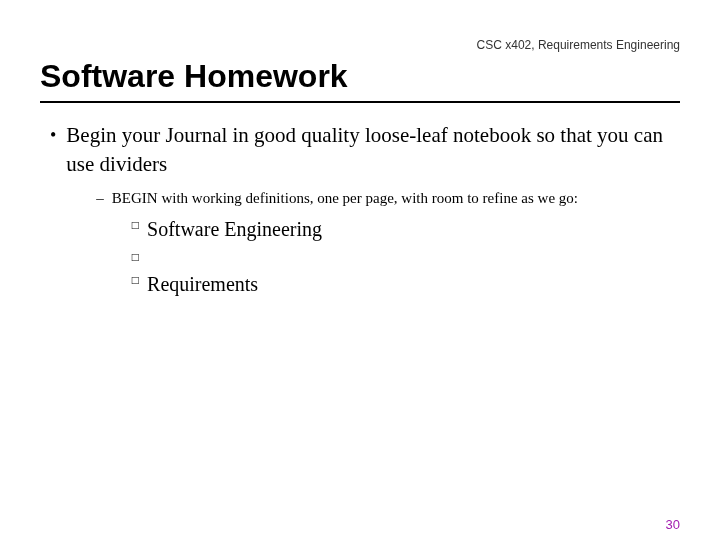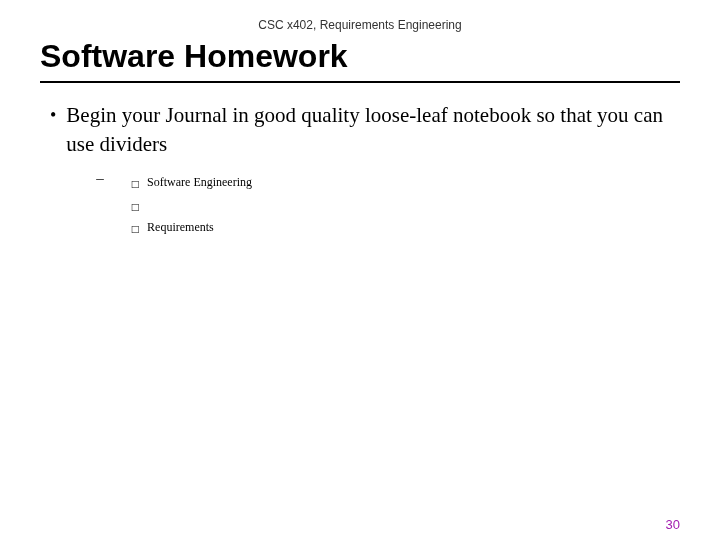--- a/index.html
+++ b/index.html
@@ -20,22 +20,23 @@
 
     .slide {
       width: 720px;
       height: 540px;
       padding: 18px 40px 18px 40px;
       position: relative;
     }
 
     .header-line {
       display: flex;
-      justify-content: center;
+      justify-content: flex-end;
       margin-bottom: 6px;
+      margin-top: 20px;
     }
 
     .course-title {
       font-size: 12px;
       color: #333333;
       font-family: Arial, sans-serif;
     }
 
     .slide-title {
       font-size: 32px;
@@ -113,21 +114,21 @@
     }
 
     .sub-sub-bullet {
       margin-right: 8px;
       flex-shrink: 0;
       font-size: 12px;
       margin-top: 2px;
     }
 
     .sub-sub-text {
-      font-size: 12px;
+      font-size: 20px;
       line-height: 1.4;
     }
 
     .page-number {
       position: absolute;
       bottom: 8px;
       right: 40px;
       font-size: 13px;
       font-family: Arial, sans-serif;
       color: #a21caf;
@@ -149,20 +150,21 @@
   <div class="main-content">
     <div class="bullet-item">
       <span class="bullet-dot">•</span>
       <div>
         <span class="bullet-text">Begin your Journal in good quality loose-leaf notebook so that you can use dividers</span>
 
         <div class="sub-list">
           <div class="sub-item">
             <span class="sub-dash">–</span>
             <div>
+              <span class="sub-text">BEGIN with working definitions, one per page, with room to refine as we go:</span>
 
               <div class="sub-sub-list">
                 <div class="sub-sub-item">
                   <span class="sub-sub-bullet">□</span>
                   <span class="sub-sub-text">Software Engineering</span>
                 </div>
                 <div class="sub-sub-item">
                   <span class="sub-sub-bullet">□</span>
                 </div>
                 <div class="sub-sub-item">

